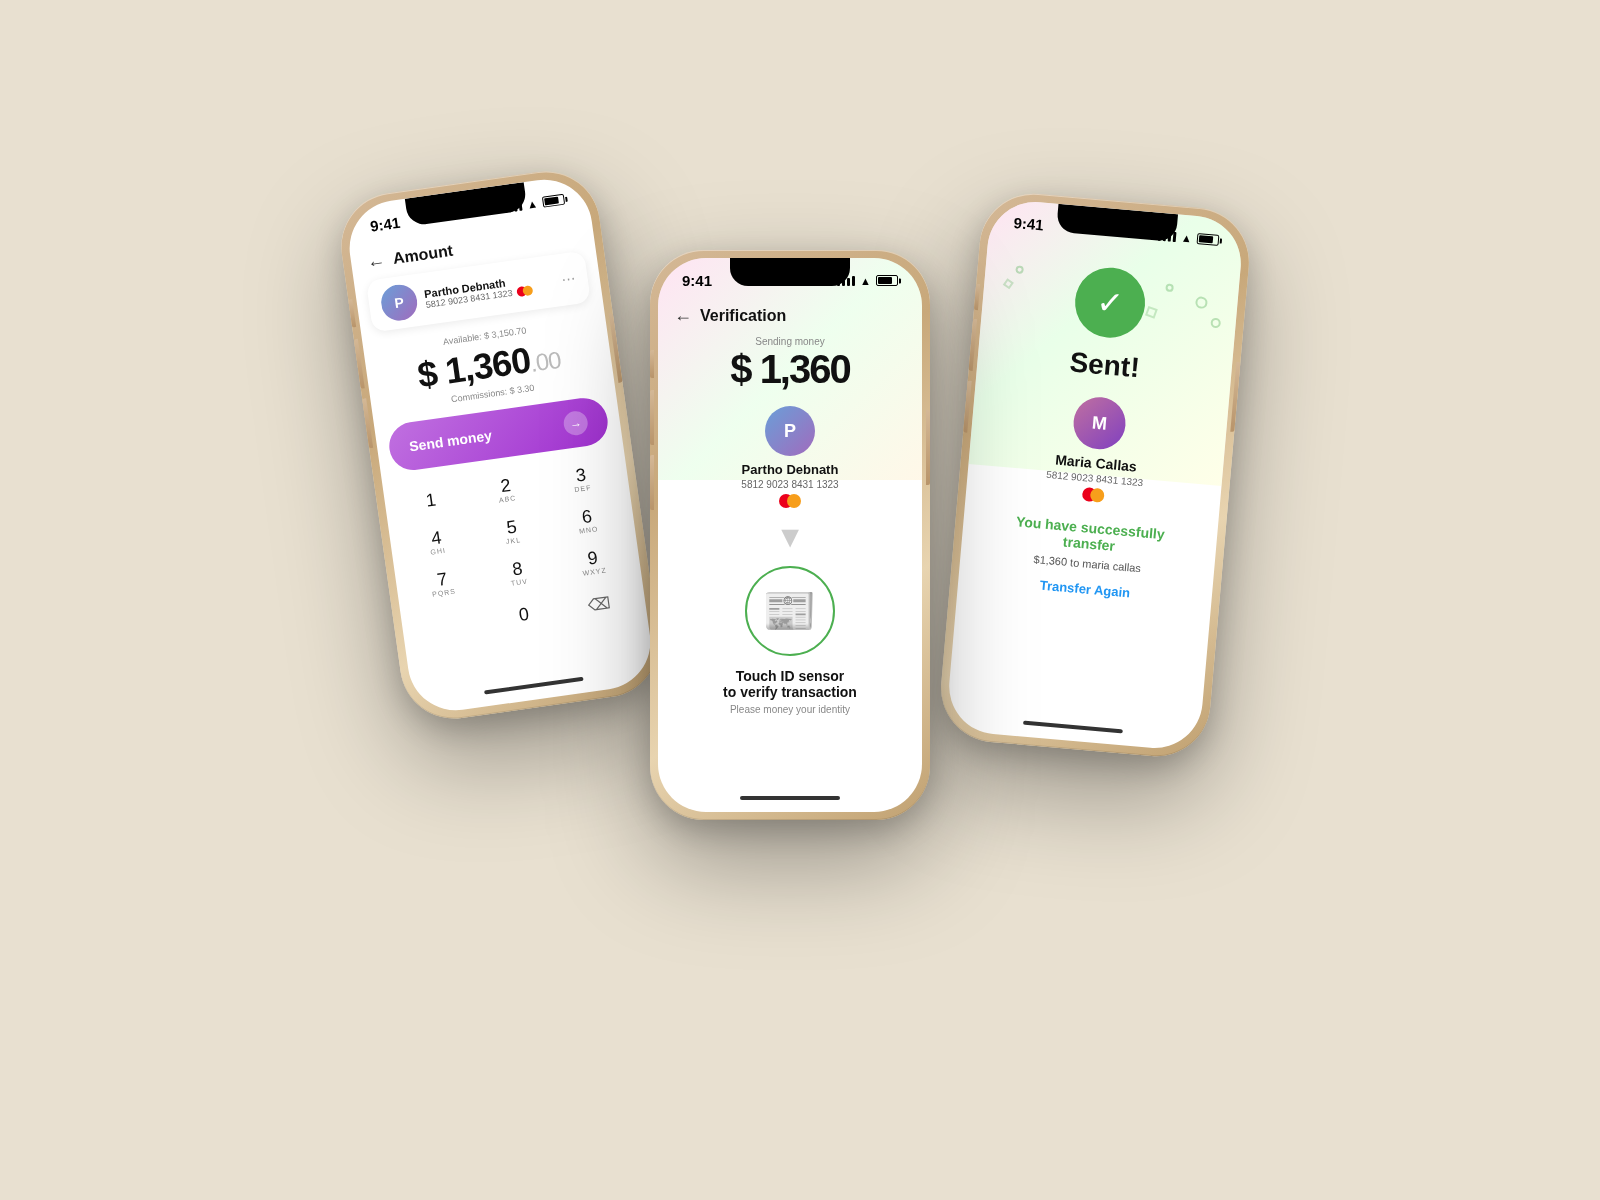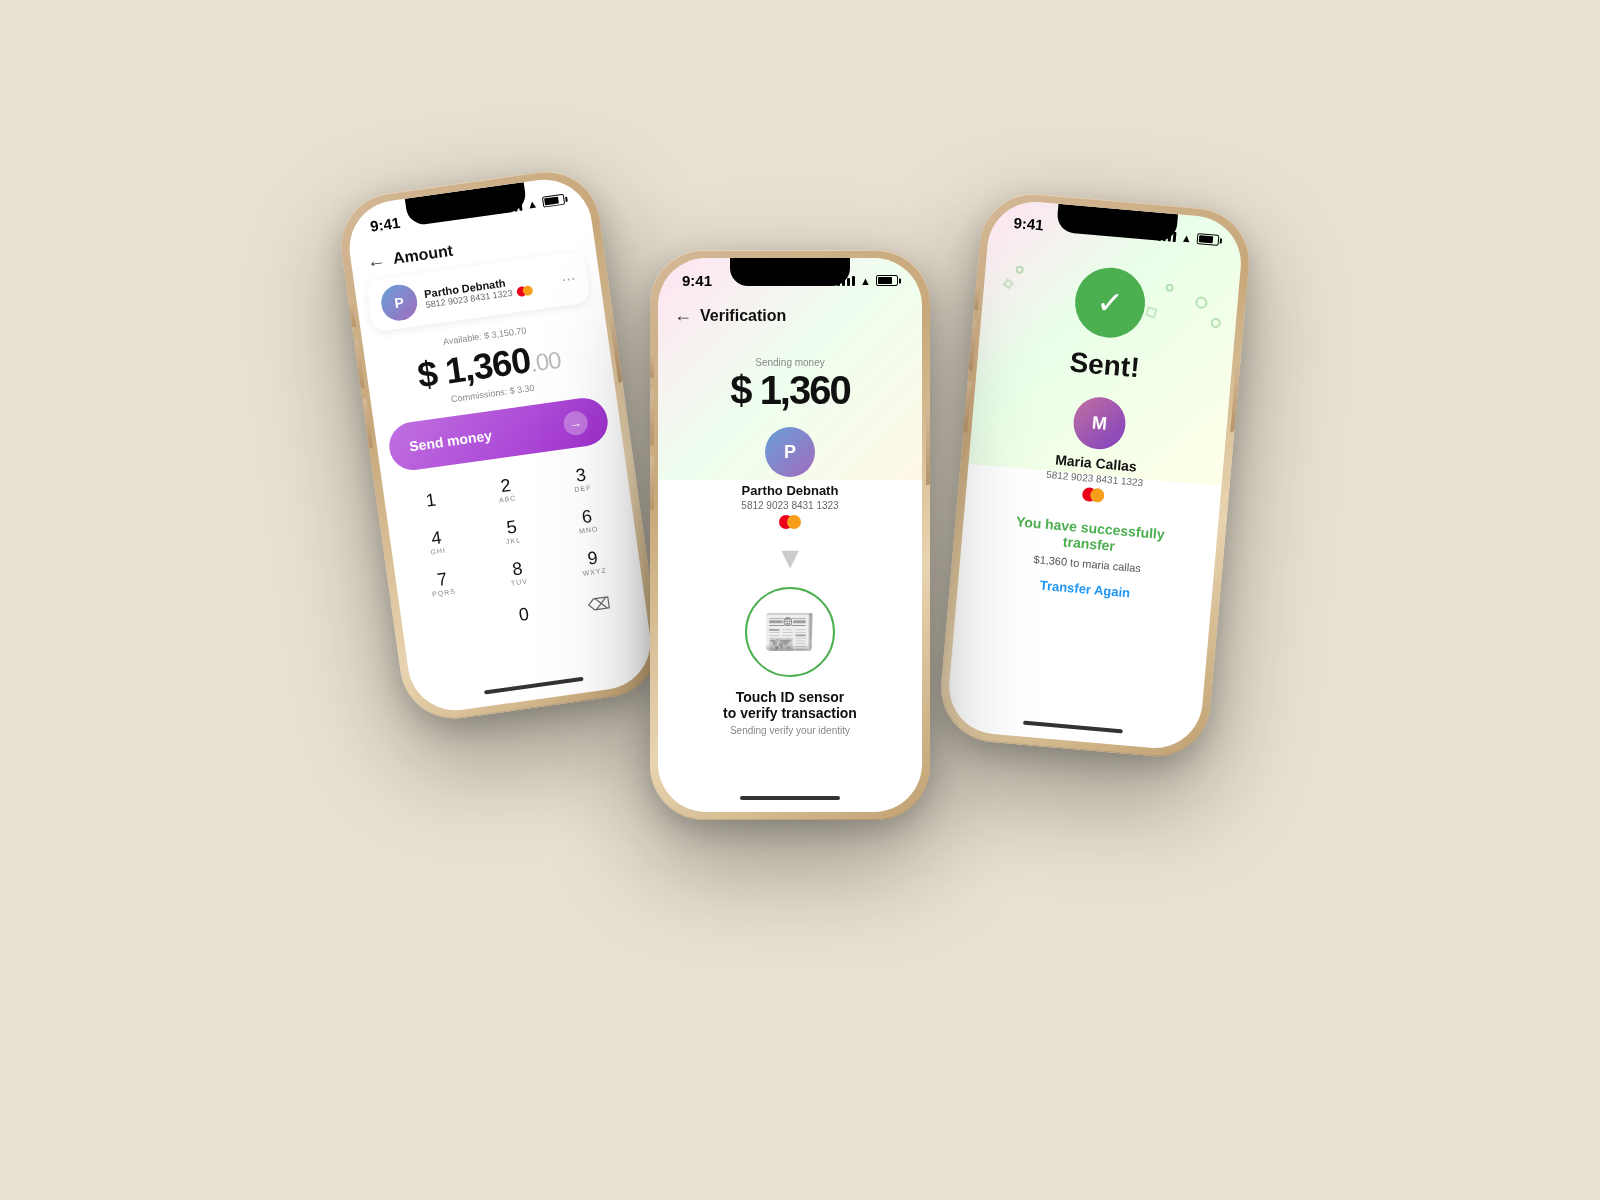--- a/index.html
+++ b/index.html
@@ -243,21 +243,21 @@
       position: relative;
       z-index: 5;
     }
 
     .verification-amount-section {
       text-align: center;
       padding: 6px 16px;
       position: relative;
       z-index: 5;
     }
-    .sending-label { font-size: 10px; color: #888; margin-top: 21px; }
+    .sending-label { font-size: 10px; color: #888; }
     .v-amount { font-size: 40px; font-weight: 800; color: #111; letter-spacing: -2px; }
 
     .recipient-info-center {
       display: flex;
       flex-direction: column;
       align-items: center;
       padding: 8px 16px;
       position: relative;
       z-index: 5;
     }
@@ -590,21 +590,21 @@
 
         <div class="arrow-down">▼</div>
 
         <div class="fingerprint-section">
           <div class="fp-circle">
             <span class="fp-icon">📰</span>
           </div>
           <div class="fp-title">
             Touch ID sensor<br>to verify transaction
           </div>
-          <div class="fp-subtitle">Sending verify your identity</div>
+          <div class="fp-subtitle">Please money your identity</div>
         </div>
 
         <div class="home-bar"></div>
       </div>
     </div>
   </div>
 
   <div class="phone phone-3">
 
     <div style="position:absolute;left:0;top:95px;width:4px;height:26px;background:linear-gradient(180deg,#d4b896,#b8946a);border-radius:2px 0 0 2px;"></div>

